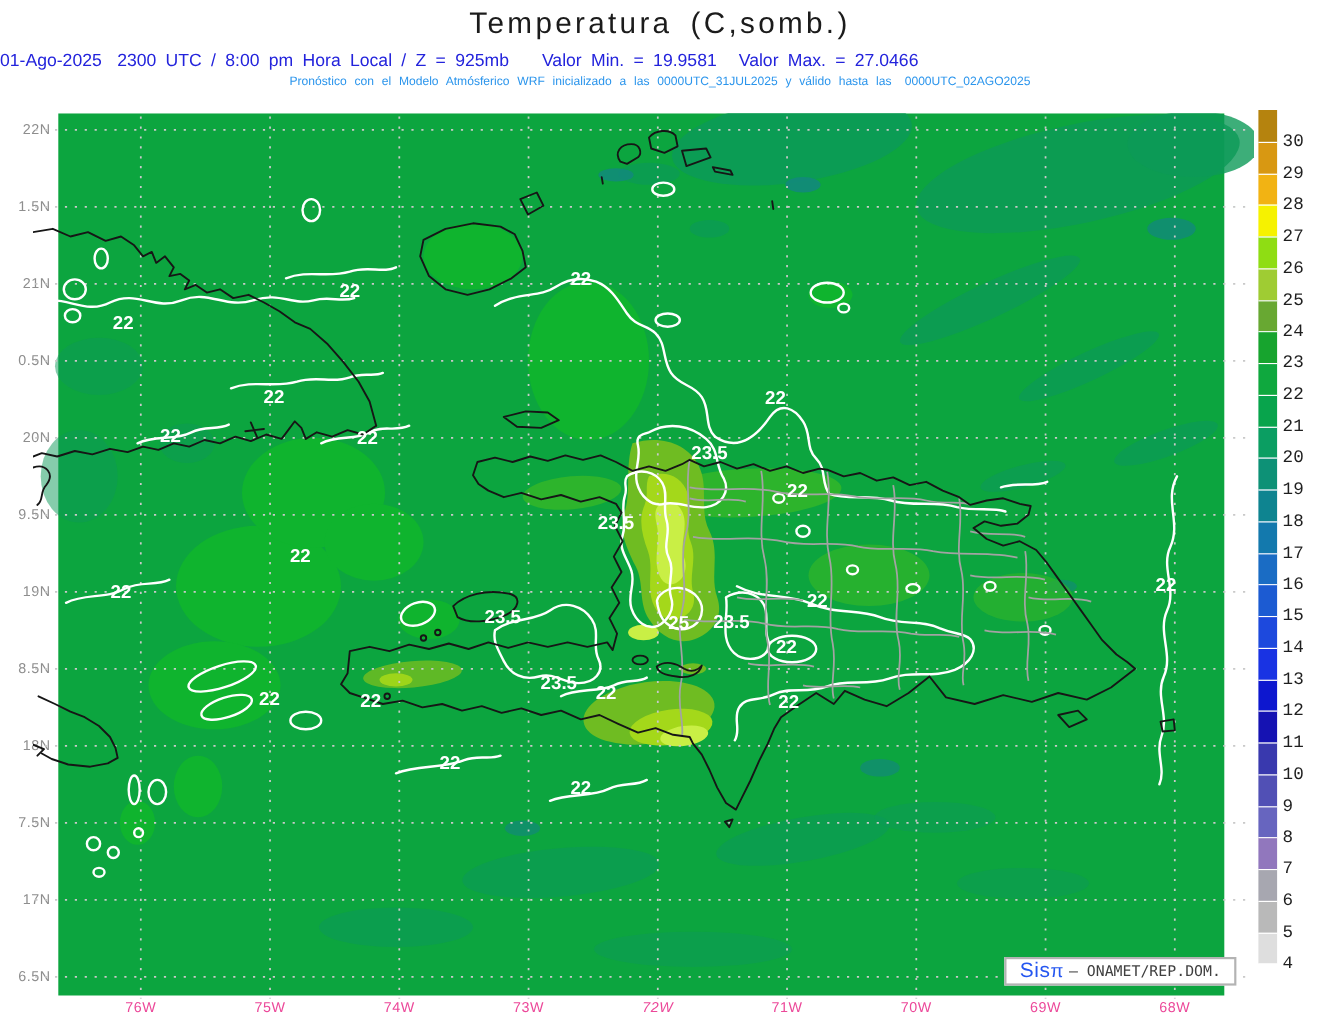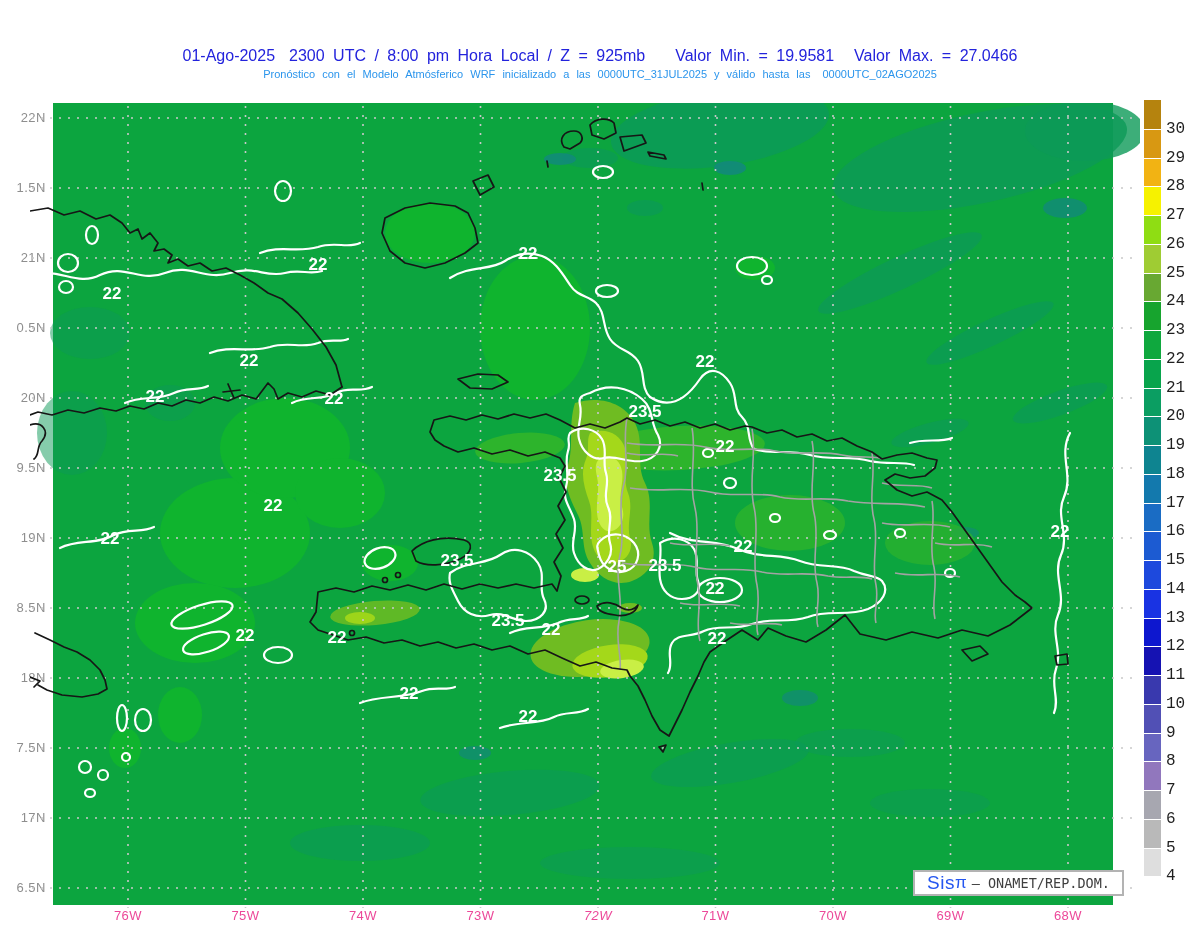--- a/index.html
+++ b/index.html
@@ -1,20 +1,20 @@
 <!DOCTYPE html>
 <html><head>
 <meta charset="utf-8">
 <style>
   html,body{margin:0;padding:0;background:#ffffff;}
   .frame{position:relative;width:1200px;height:927px;background:#ffffff;overflow:hidden;
          font-family:"Liberation Sans",sans-serif;}
   .title{position:absolute;top:6px;left:0;width:1200px;text-align:center;
          font-size:27px;letter-spacing:3px;word-spacing:6px;color:#1b1b1b;font-weight:400;}
-  .sub1{position:absolute;top:47px;left:0;width:1200px;text-align:center;
+  .sub1{position:absolute;top:47px;left:0;width:1200px;text-align:left;
         font-size:16px;color:#2323dc;font-weight:500;word-spacing:4px;white-space:nowrap;}
   .sub1 .gap-a{margin-left:14px;} .sub1 .gap-b{margin-left:30px;} .sub1 .gap-c{margin-left:20px;}
   .sub2{position:absolute;top:68px;left:0;width:1200px;text-align:center;
         font-size:11px;color:#2b95ec;font-weight:500;word-spacing:4px;white-space:nowrap;}
   .sub2 .gap-a{margin-left:12px;}
   #map-svg{position:absolute;left:30px;top:103px;}
   .ylab{position:absolute;width:46px;text-align:right;font-size:13px;color:#8e8e8e;letter-spacing:.5px;}
   .xlab{position:absolute;width:60px;text-align:center;font-size:13px;color:#ec4899;letter-spacing:.5px;top:908px;}
   #colorbar{position:absolute;left:1144px;top:100px;width:17px;height:805px;}
   .cbseg{width:17px;box-sizing:border-box;border-top:1px solid #ffffff;}
@@ -25,20 +25,21 @@
   .brand .sis{color:#2456f0;font-size:19px;font-weight:500;letter-spacing:.5px;}
   .brand .pi{color:#2456f0;font-size:17px;font-weight:500;}
   .brand .rest{color:#3f3f3f;font-size:13.5px;font-family:"DejaVu Sans Mono",monospace;margin-left:5px;}
   .ctlab{font-family:"Liberation Sans",sans-serif;font-size:17px;font-weight:600;fill:#ffffff;}
 </style>
 </head>
 <body>
 
 <div class="frame">
 
+  <div class="title">Temperatura (C,somb.)</div>
 
   <div class="sub1">
     <span>01-Ago-2025</span><span class="gap-a">2300 UTC / 8:00 pm Hora Local / Z = 925mb</span><span class="gap-b">Valor Min. = 19.9581</span><span class="gap-c">Valor Max. = 27.0466</span>
   </div>
 
   <div class="sub2">
     <span>Pronóstico con el Modelo Atmósferico WRF inicializado a las 0000UTC_31JUL2025 y válido hasta las</span><span class="gap-a">0000UTC_02AGO2025</span>
   </div>
 
   <div id="yaxis">

